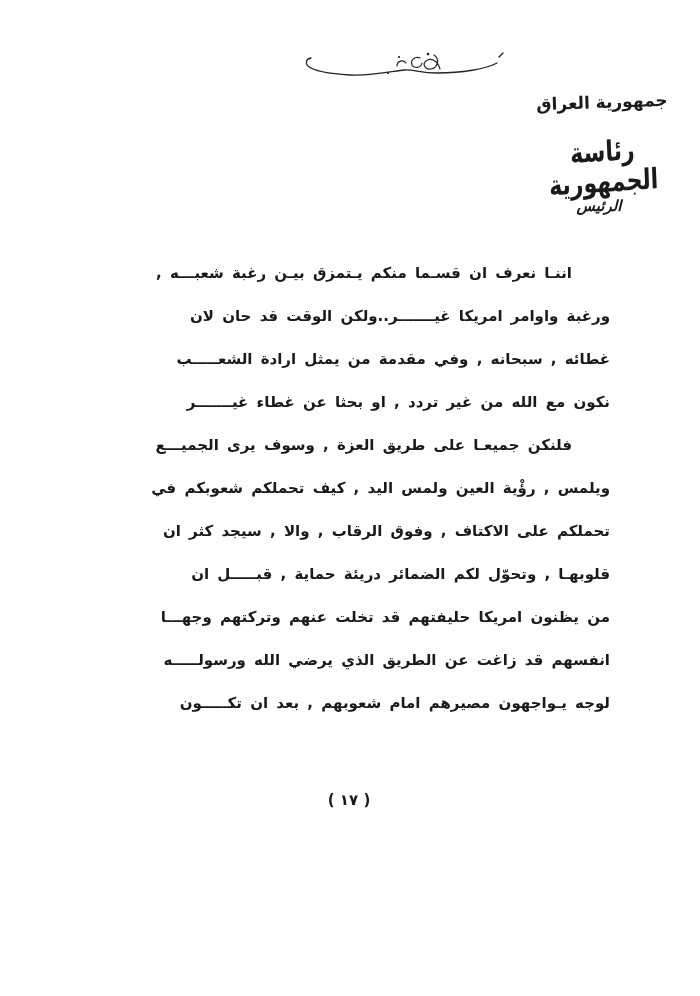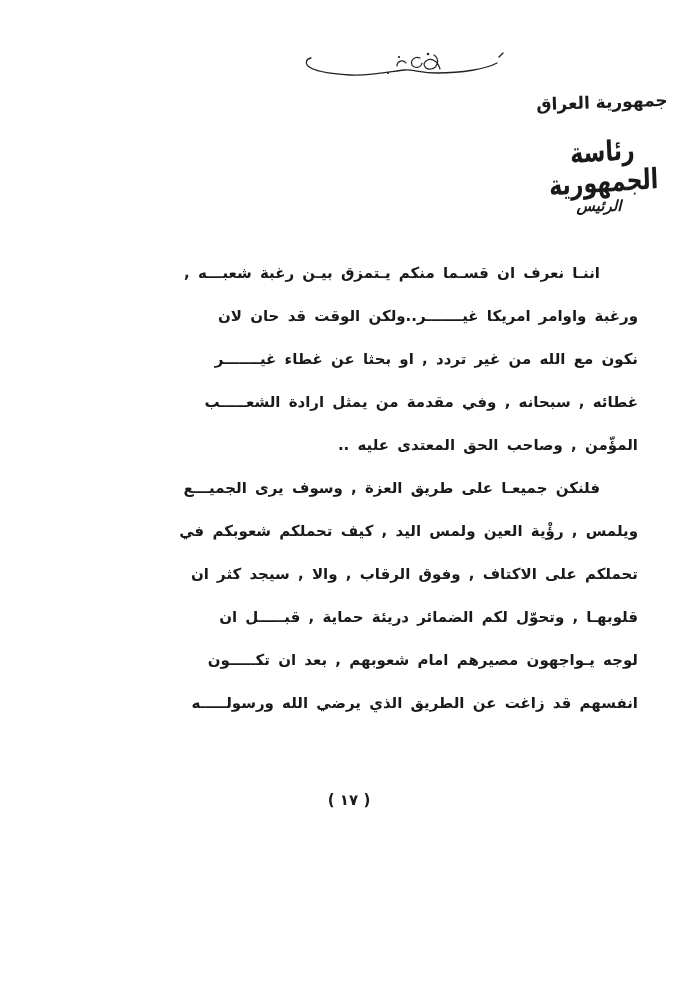--- a/index.html
+++ b/index.html
@@ -38,21 +38,21 @@
     text-align:center;line-height:1.1;
   }
   .lh-title{
     position:absolute;right:62px;top:191px;width:78px;height:32px;
     direction:rtl;text-align:center;
     font-size:15px;font-weight:700;font-style:italic;
     line-height:30px;
   }
   
   .body-text{
-    position:absolute;left:85px;right:62px;top:252px;
+    position:absolute;left:85px;right:90px;top:252px;
     direction:rtl;
     font-size:15px;font-weight:700;
     word-spacing:3px;
   }
   .body-text .line{
     height:43px;line-height:43px;
     white-space:nowrap;
   }
   .body-text .line.indent{padding-right:38px;}
   
@@ -85,26 +85,26 @@
 
   <div>
     <div class="lh-country">جمهورية العراق</div>
     <div class="lh-emblem">رئاسة الجمهورية</div>
     <div class="lh-title">الرئيس</div>
   </div>
 
   <div class="body-text">
     <div class="line indent">اننـا نعرف ان قسـما منكم يـتمزق بيـن رغبة شعبـــه ,</div>
     <div class="line">ورغبة واوامر امريكا غيـــــــر..ولكن الوقت قد حان لان</div>
+    <div class="line">غطائه , سبحانه , وفي مقدمة من يمثل ارادة الشعـــــب</div>
     <div class="line">نكون مع الله من غير تردد , او بحثا عن غطاء غيـــــــر</div>
-    <div class="line">غطائه , سبحانه , وفي مقدمة من يمثل ارادة الشعـــــب</div>
-    <div class="line">المؤّمن , وصاحب الحق المعتدى عليه ..</div>
     <div class="line indent">فلنكن جميعـا على طريق العزة , وسوف يرى الجميـــع</div>
     <div class="line">ويلمس , رؤْية العين ولمس اليد , كيف تحملكم شعوبكم في</div>
     <div class="line">تحملكم على الاكتاف , وفوق الرقاب , والا , سيجد كثر ان</div>
     <div class="line">قلوبهـا , وتحوّل لكم الضمائر دريئة حماية , قبـــــل ان</div>
+    <div class="line">من يظنون امريكا حليفتهم قد تخلت عنهم وتركتهم وجهـــا</div>
+    <div class="line">انفسهم قد زاغت عن الطريق الذي يرضي الله ورسولـــــه</div>
     <div class="line">لوجه يـواجهون مصيرهم امام شعوبهم , بعد ان تكـــــون</div>
-    <div class="line">انفسهم قد زاغت عن الطريق الذي يرضي الله ورسولـــــه</div>
   </div>
 
   <div class="page-number">( ١٧ )</div>
 
 </div>
 
 </body></html>

